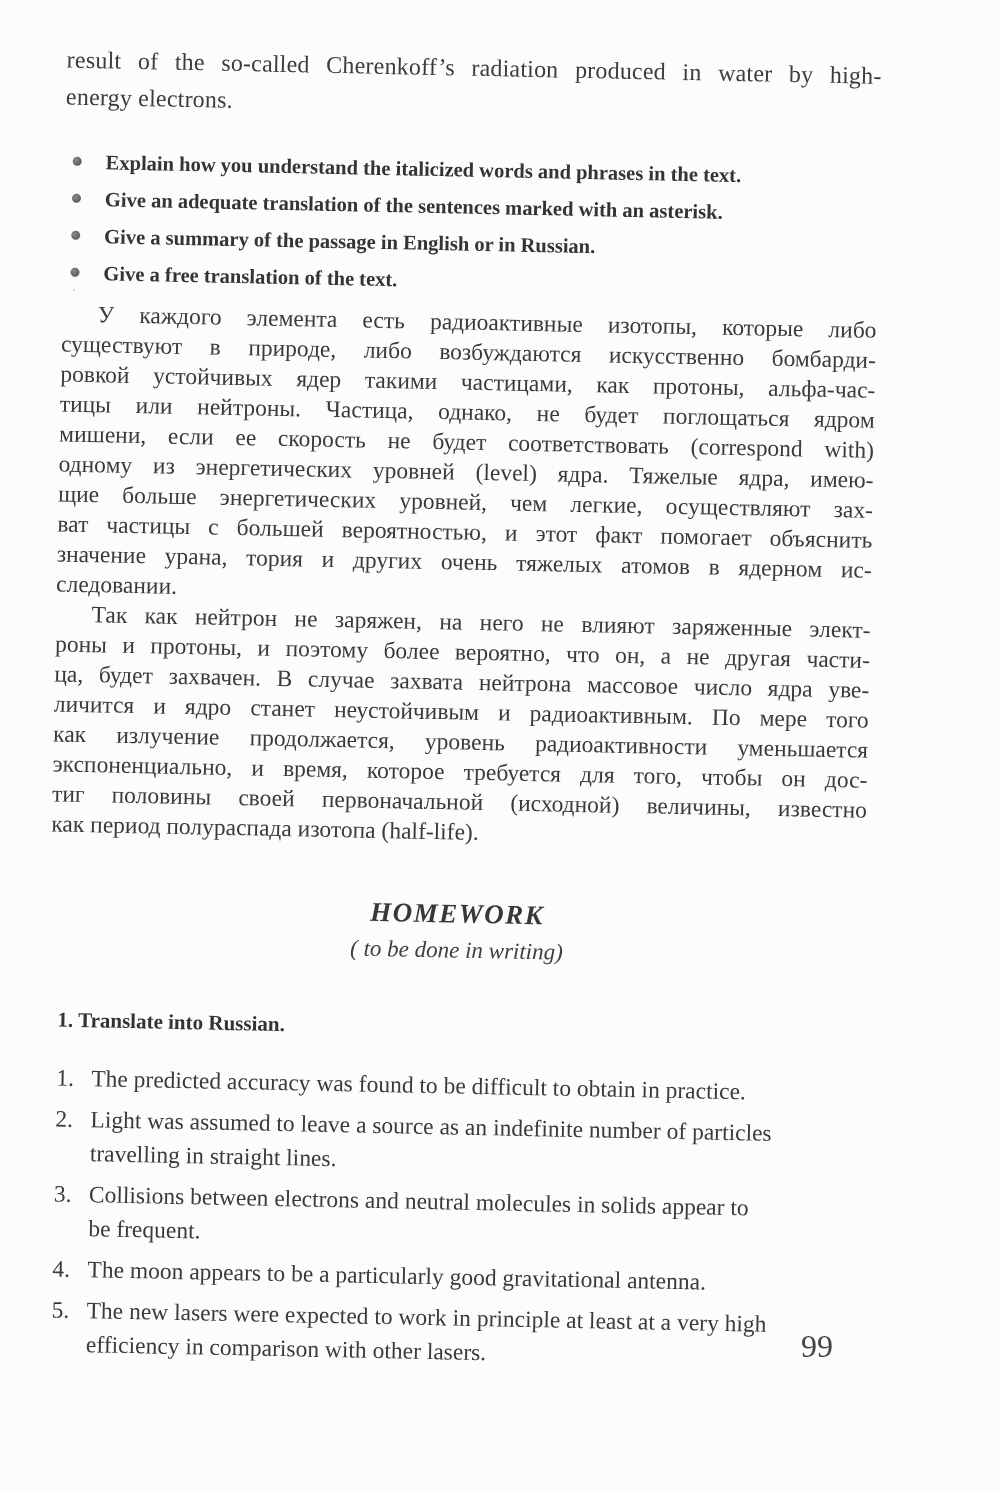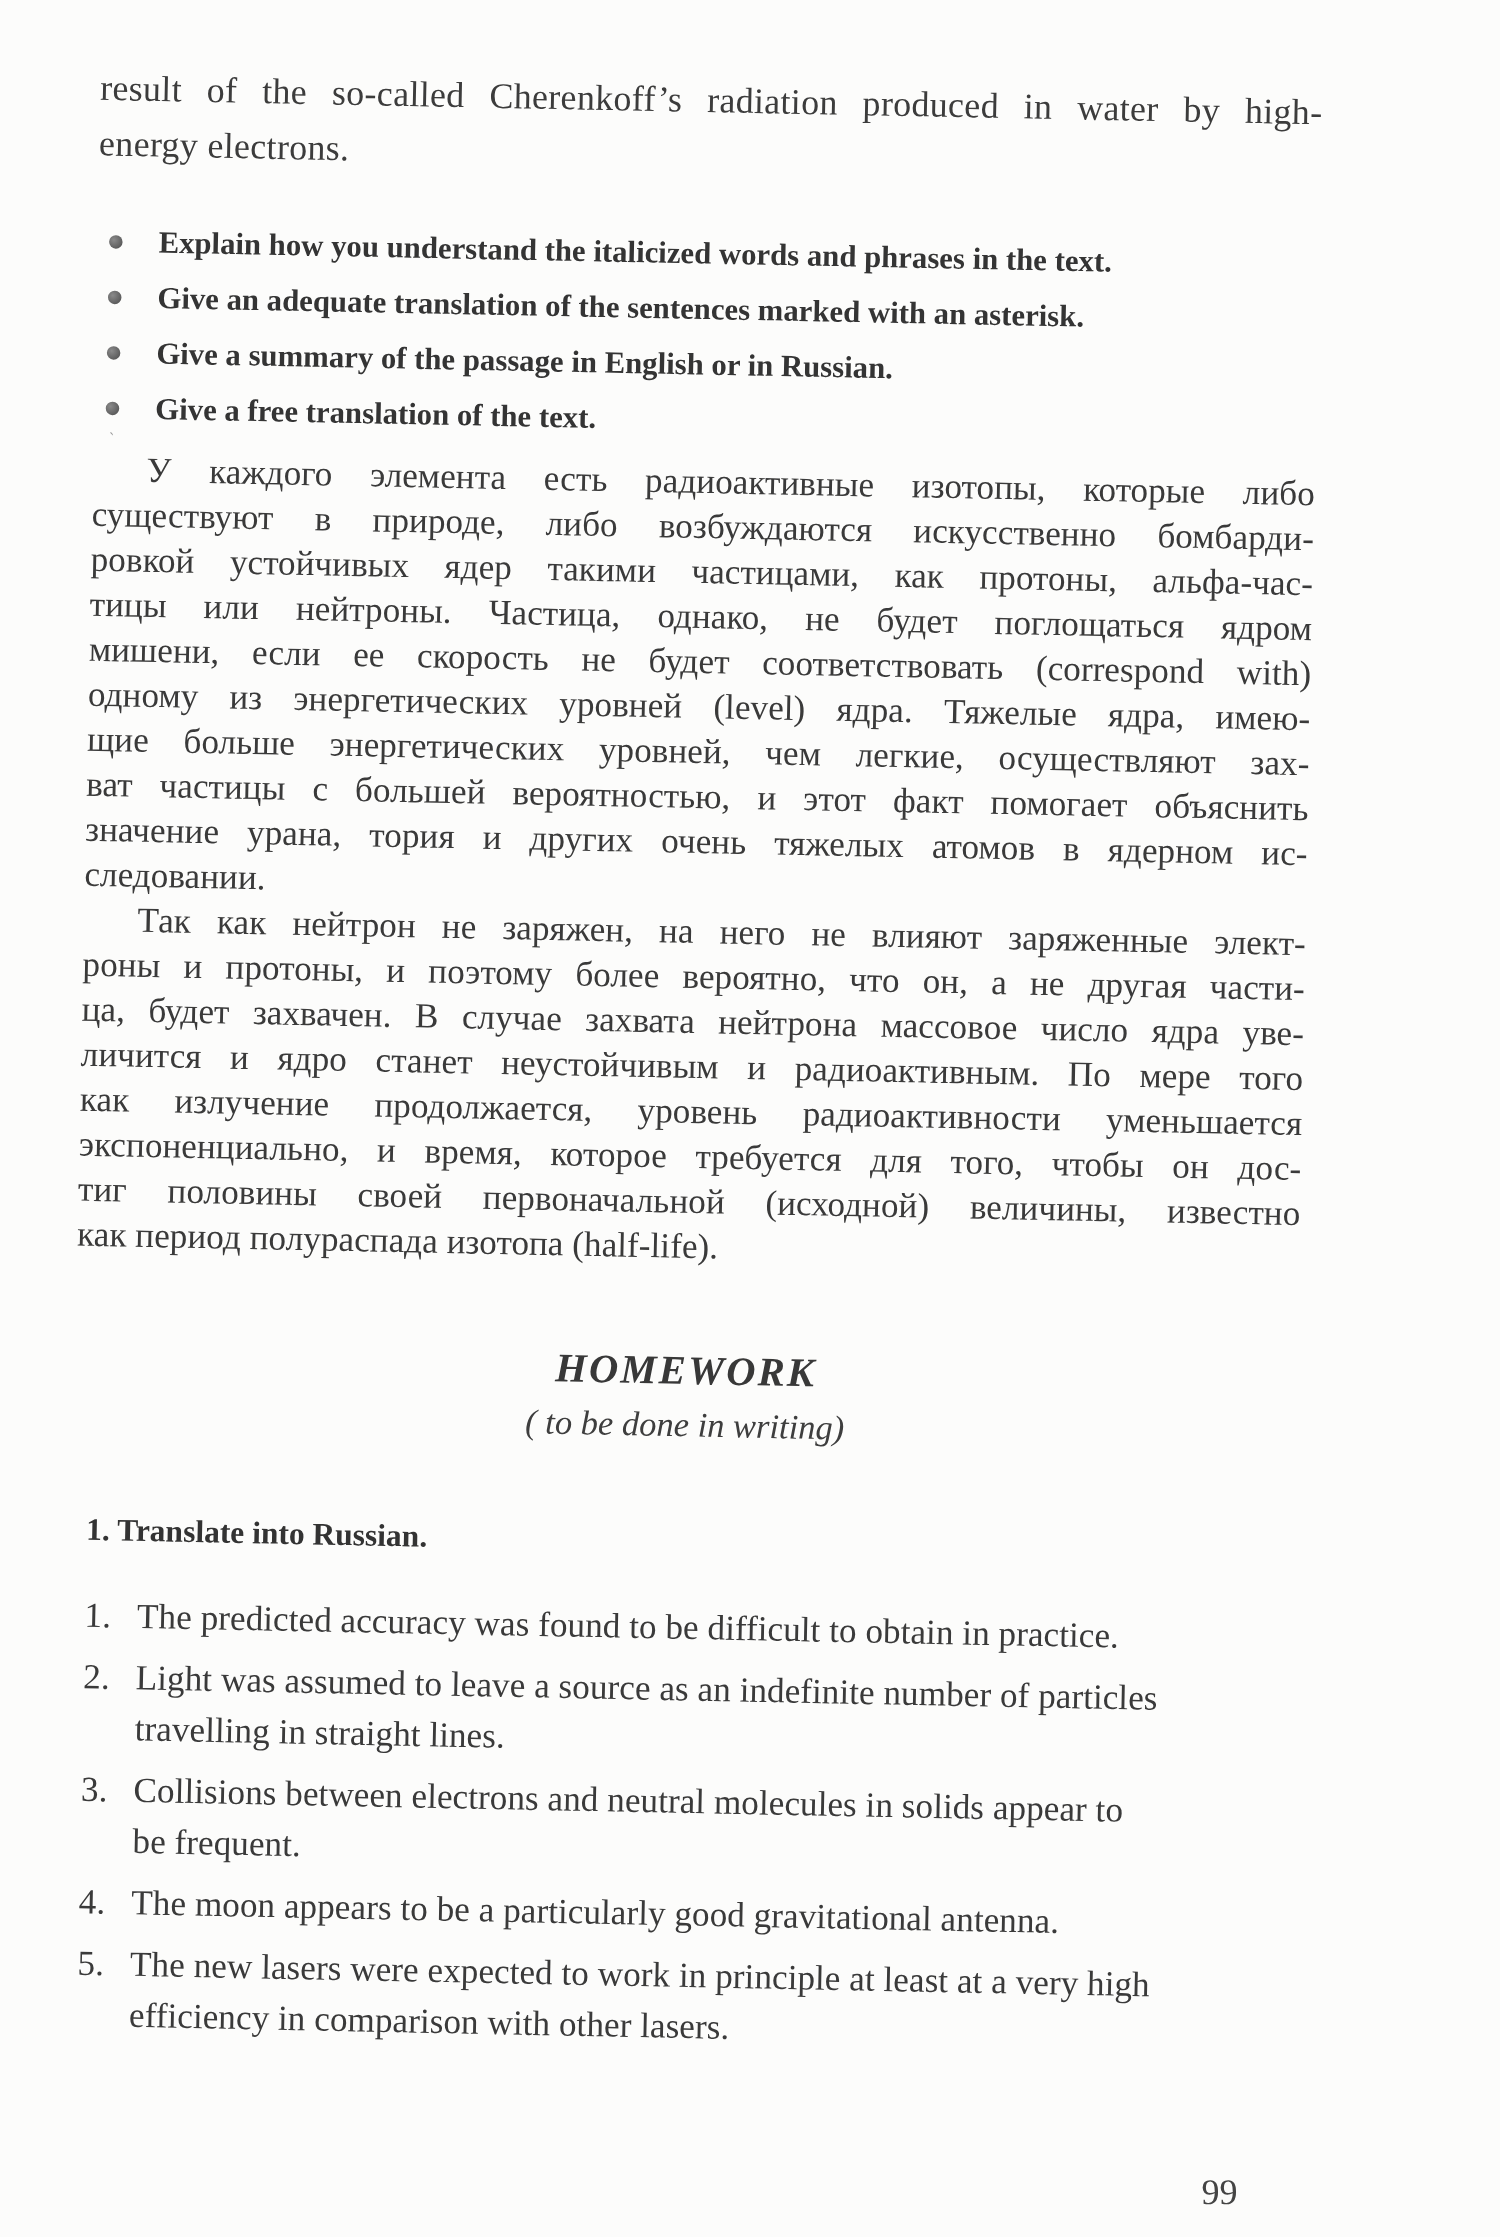--- a/index.html
+++ b/index.html
@@ -119,22 +119,22 @@
     line-height: 34px;
   }
   .ex-text {
     flex: 1;
     line-height: 34px;
   }
   
   .page-number {
     position: absolute;
     left: 801px;
-    top: 1449px;
-    font-size: 24px;
+    top: 1328px;
+    font-size: 32px;
     color: #444;
   }
   
   .scan-speck {
     position: absolute;
     left: 72px;
     top: 287px;
     font-size: 11px;
     color: #9a9a9a;
     transform: rotate(10deg);

